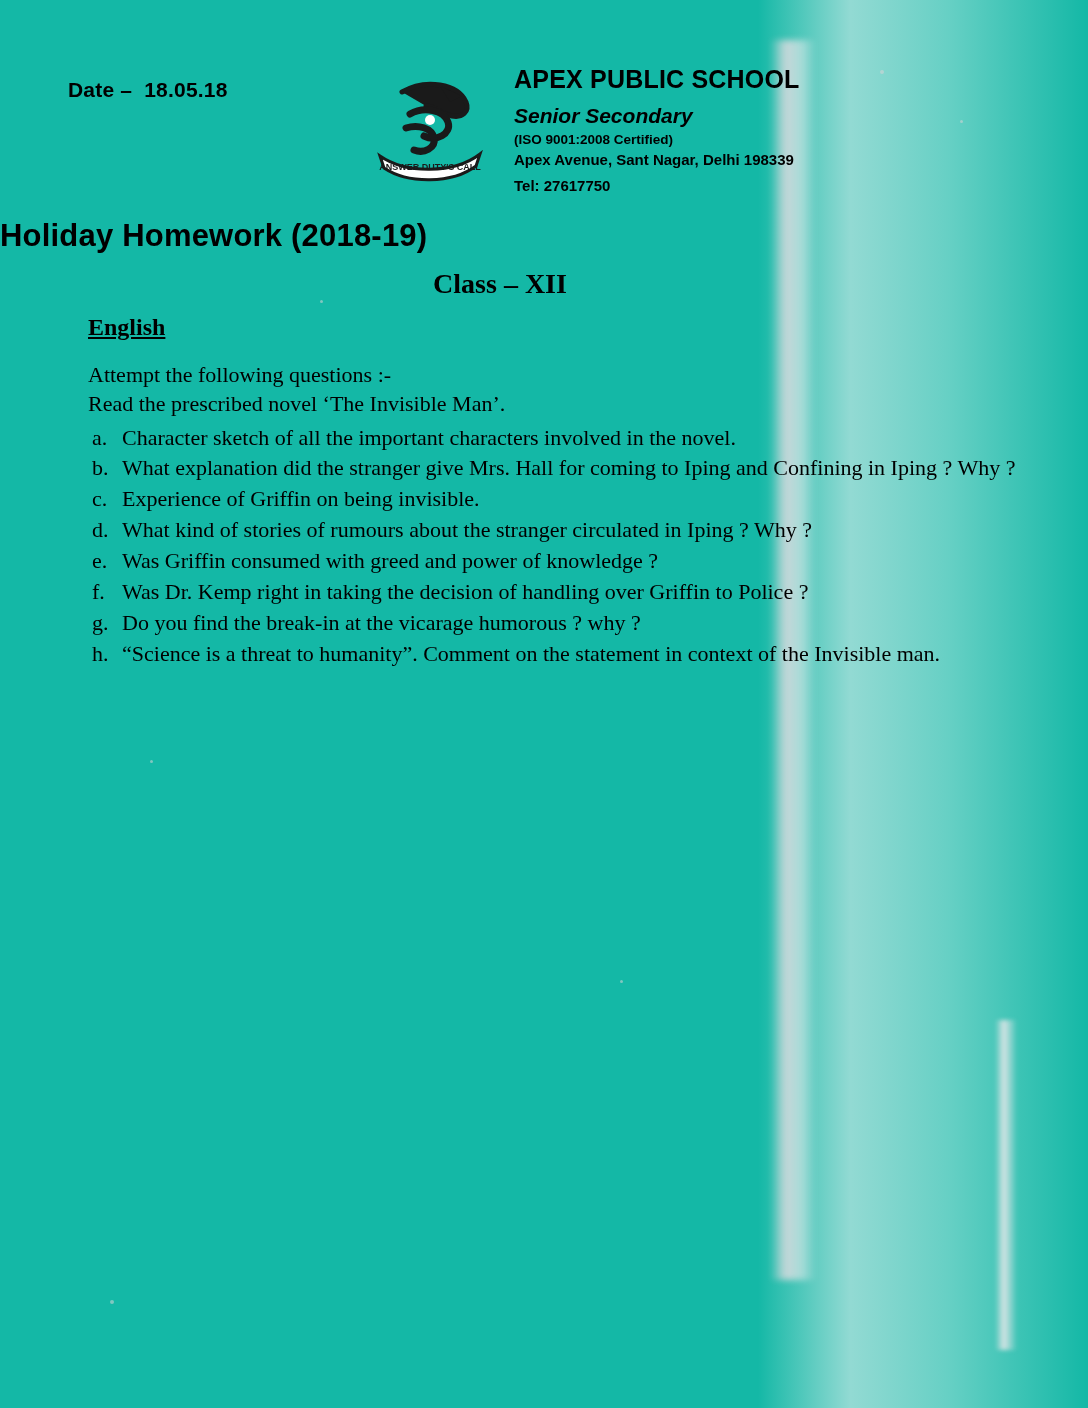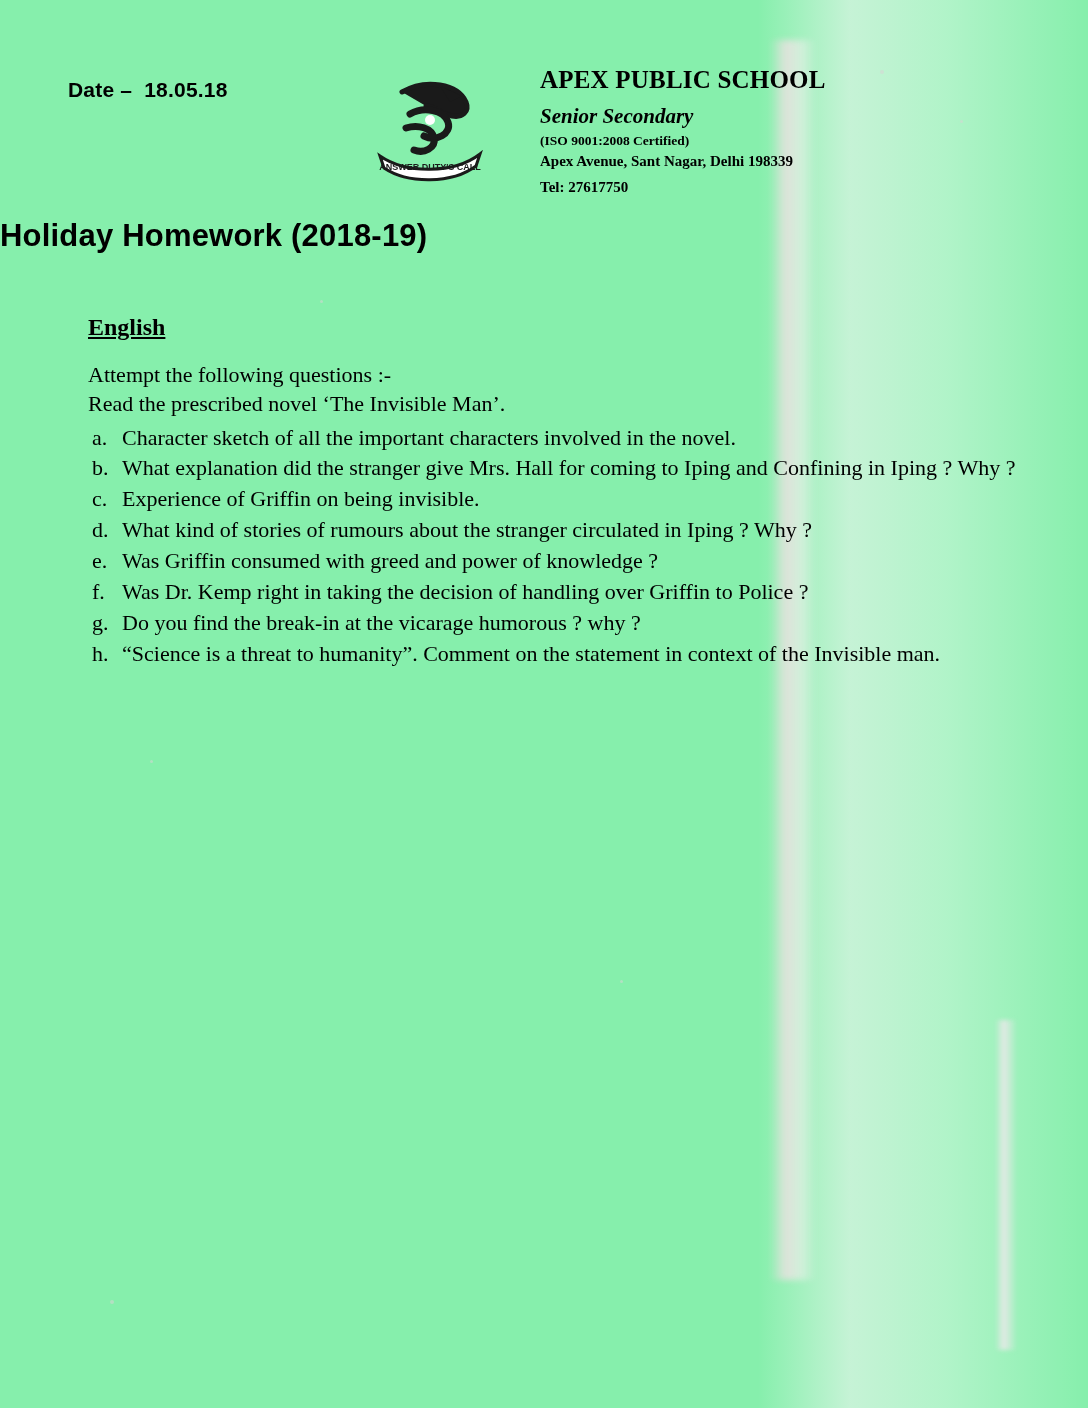--- a/index.html
+++ b/index.html
@@ -13,21 +13,21 @@
     position: relative;
     overflow: hidden;
     font-family: "Liberation Serif", serif;
     color: #000000;
   }
 
   
   .page {
     position: absolute;
     inset: 0;
-    background: #86efac;
+    background: #14b8a6;
   }
   .scan-shade-right {
     position: absolute;
     top: 0;
     right: 0;
     width: 330px;
     height: 100%;
     background: linear-gradient(to right,
       rgba(255,255,255,0) 0%,
       rgba(250,246,248,0.55) 28%,
@@ -91,22 +91,22 @@
     top: 62px;
     left: 366px;
     width: 128px;
     height: 128px;
   }
   .logo svg { display: block; }
 
   .school-block {
     position: absolute;
     top: 66px;
-    left: 540px;
-    font-family: Liberation Serif, serif;
+    left: 514px;
+    font-family: Liberation Sans, sans-serif;
   }
   .school-name {
     font-size: 25px;
     font-weight: bold;
     letter-spacing: 0.2px;
     line-height: 1.1;
   }
   .school-sub {
     font-size: 21px;
     font-style: italic;
@@ -233,20 +233,21 @@
 
   <div class="school-block">
     <div class="school-name">APEX PUBLIC SCHOOL</div>
     <div class="school-sub">Senior Secondary</div>
     <div class="school-iso">(ISO 9001:2008 Certified)</div>
     <div class="school-addr">Apex Avenue, Sant Nagar, Delhi 198339</div>
     <div class="school-tel">Tel: 27617750</div>
   </div>
 
   <div class="doc-title">Holiday Homework (2018-19)</div>
+  <div class="doc-subtitle">Class – XII</div>
 
   <div class="content">
     <div class="subject-heading">English</div>
     <div class="para">Attempt the following questions :-</div>
     <div class="para">Read the prescribed novel ‘The Invisible Man’.</div>
 
     <ol class="q-list">
       <li class="q-item">
         <span class="q-label">a.</span>
         <span class="q-text">Character sketch of all the important characters involved in the novel.</span>

